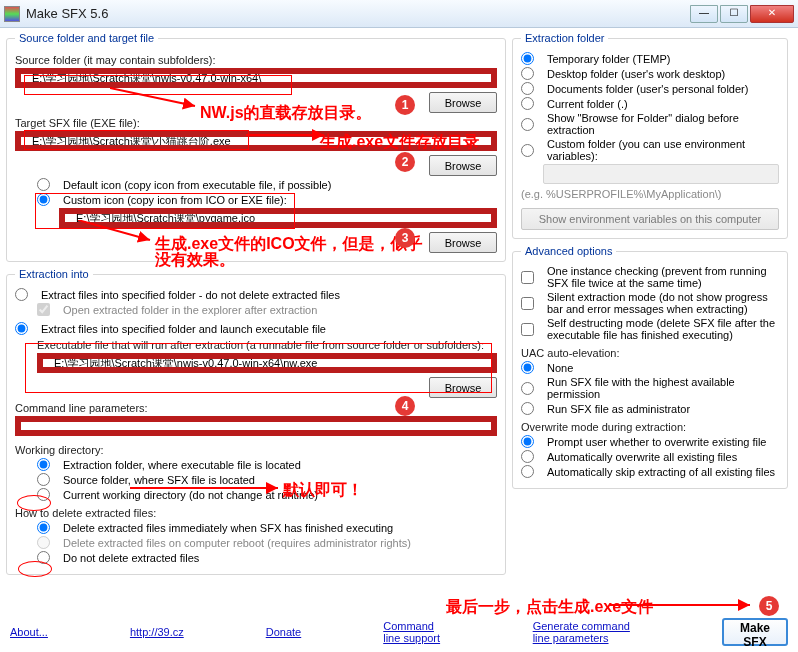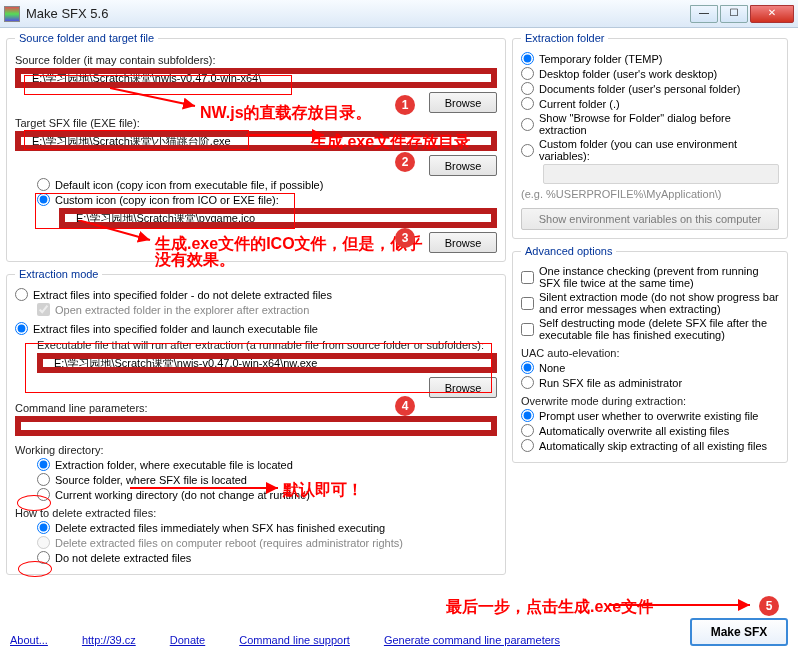--- a/index.html
+++ b/index.html
@@ -13,26 +13,26 @@
 .content { display: flex; padding: 4px 6px 4px 6px; }
 .col { display: flex; flex-direction: column; }
 .left { width: 500px; }
 .right { width: 276px; margin-left: 6px; }
 fieldset { border: 1px solid #d7d7d7; border-radius: 3px; margin: 0 0 6px 0; padding: 6px 8px 8px 8px; }
 legend { color: #003399; padding: 0 4px; }
 .lbl { margin: 4px 0 2px 0; color: #222; }
 input.txt { width: 100%; height: 20px; border: 6px solid #b91c1c; padding: 1px 11px; background: #fff; }
 .row { display: flex; align-items: flex-start; }
 .btn { height: 21px; min-width: 68px; border: 1px solid #707070; background: linear-gradient(#f6f6f6,#e3e3e3); border-radius: 2px; padding: 0 8px; margin-left: 6px; cursor: default; }
-.radio, .chk { display: flex; align-items: center; margin: 2px 0; }
+.radio, .chk { display: flex; align-items: center; margin: 2px 0; gap: 8px; }
 .radio input, .chk input { margin: 0 5px 0 0; }
 .indent { margin-left: 22px; }
 .disabled { color: #888; }
 .spacer { height: 2px; }
-.footer { position: absolute; bottom: 6px; left: 0; right: 0; display: flex; align-items: flex-end; padding: 0 10px; }
+.footer { position: absolute; bottom: 6px; left: 0; right: 0; display: flex; align-items: center; padding: 0 10px; gap: 48px; }
 .footer a { color: #0a10c6; text-decoration: underline; margin-right: 34px; cursor: pointer; }
 .makebtn { margin-left: auto; width: 98px; height: 28px; border: 2px solid #3a89d8; background: linear-gradient(#fefefe,#e9f1fb); border-radius: 3px; font-weight: bold; font-size: 12px; }
 .disabled-box { background: #f0f0f0; border: 1px solid #d4d4d4; height: 20px; width: 100%; border-radius: 2px; }
 .small-note { color: #8a8a8a; font-style: normal; margin: 4px 0; }
 .env-btn { width: 100%; height: 22px; border: 1px solid #c8c8c8; background: linear-gradient(#f4f4f4,#e8e8e8); color: #7a7a7a; border-radius: 2px; margin-top: 4px; }
 
 .ann { position: absolute; color: #ff0000; font-size: 16px; font-family: "Microsoft YaHei", sans-serif; pointer-events: none; font-weight: bold; }
 .redbox { position: absolute; border: 1.5px solid #ff0000; pointer-events: none; }
 .redcircle { position: absolute; border: 1.5px solid #ff0000; border-radius: 50%; pointer-events: none; }
 .badge { position: absolute; width: 20px; height: 20px; background: #e53935; color: #fff; border-radius: 50%; text-align: center; line-height: 20px; font-size: 12px; font-weight: bold; pointer-events: none; }
@@ -74,21 +74,21 @@
           <input type="radio" name="icon" checked="" style="">
           <span>Custom icon (copy icon from ICO or EXE file):</span>
         </div>
       <div class="indent"><input class="txt" style="margin-left: 22px; width: calc(100% - 22px);" value="E:\学习园地\Scratch课堂\pygame.ico"></div>
       <div class="row" style="justify-content:flex-end;margin-top:4px">
         <button class="btn">Browse</button>
       </div>
     </fieldset>
 
     <fieldset>
-      <legend>Extraction mode</legend>
+      <legend>Extraction into</legend>
       <div class="radio">
           <input type="radio" name="mode" style="">
           <span>Extract files into specified folder - do not delete extracted files</span>
         </div>
       <div class="chk indent disabled">
           <input type="checkbox" checked="" disabled="" style="">
           <span>Open extracted folder in the explorer after extraction</span>
         </div>
       <div class="spacer"></div>
       <div class="radio">
@@ -177,20 +177,24 @@
           <span>Silent extraction mode (do not show progress bar and error messages when extracting)</span>
         </div>
       <div class="chk">
           <input type="checkbox" style="">
           <span>Self destructing mode (delete SFX file after the executable file has finished executing)</span>
         </div>
       <div class="lbl" style="margin-top:6px">UAC auto-elevation:</div>
       <div class="radio">
           <input type="radio" name="uac" checked="" style="">
           <span>None</span>
+        </div>
+      <div class="radio">
+          <input type="radio" name="uac" style="">
+          <span>Run SFX file with the highest available permission</span>
         </div>
       <div class="radio">
           <input type="radio" name="uac" style="">
           <span>Run SFX file as administrator</span>
         </div>
       <div class="lbl" style="margin-top:6px">Overwrite mode during extraction:</div>
       <div class="radio">
           <input type="radio" name="ow" checked="" style="">
           <span>Prompt user whether to overwrite existing file</span>
         </div>
@@ -216,21 +220,21 @@
 </div>
 
 <div class="redbox" style="left:24px;top:75px;width:268px;height:20px"></div>
 <div class="redbox" style="left:24px;top:130px;width:225px;height:20px"></div>
 <div class="redbox" style="left:35px;top:193px;width:260px;height:36px"></div>
 <div class="redbox" style="left:25px;top:343px;width:467px;height:50px"></div>
 <div class="redcircle" style="left:17px;top:495px;width:34px;height:16px"></div>
 <div class="redcircle" style="left:18px;top:561px;width:34px;height:16px"></div>
 
 <div class="ann" style="left:200px;top:103px">NW.js的直载存放目录。</div>
-<div class="ann" style="left:311px;top:132px">生成.exe文件存放目录</div>
+<div class="ann" style="left:320px;top:132px">生成.exe文件存放目录</div>
 <div class="ann" style="left:155px;top:234px">生成.exe文件的ICO文件，但是，似乎</div>
 <div class="ann" style="left:155px;top:250px">没有效果。</div>
 <div class="ann" style="left:283px;top:480px">默认即可！</div>
 <div class="ann" style="left:446px;top:597px">最后一步，点击生成.exe文件</div>
 
 <div class="badge" style="left:395px;top:95px">1</div>
 <div class="badge" style="left:395px;top:152px">2</div>
 <div class="badge" style="left:395px;top:228px">3</div>
 <div class="badge" style="left:395px;top:396px">4</div>
 <div class="badge" style="left:759px;top:596px">5</div>

